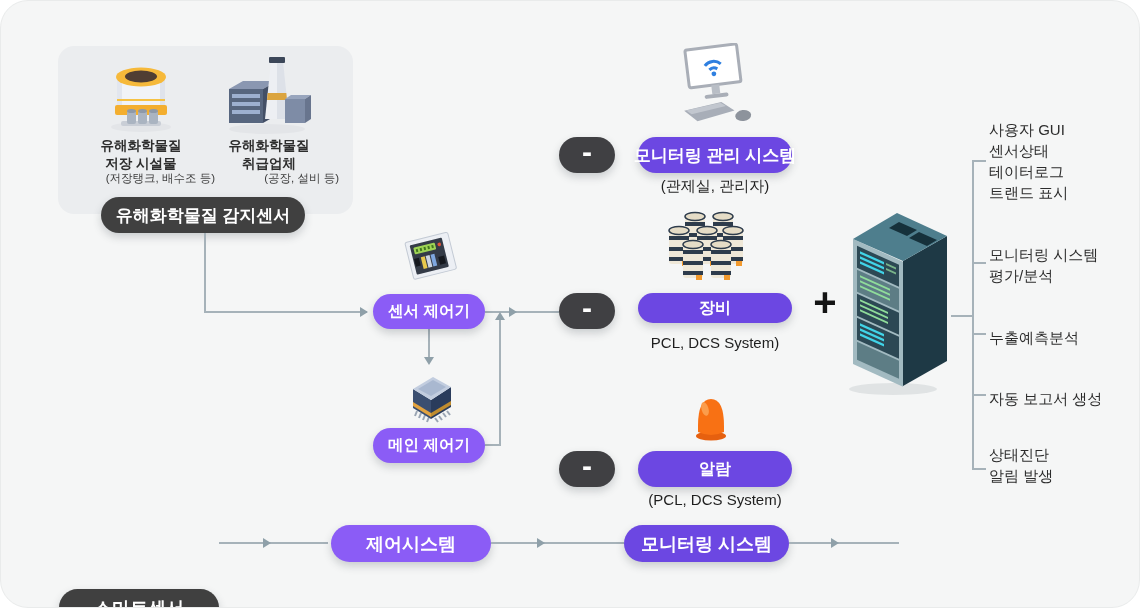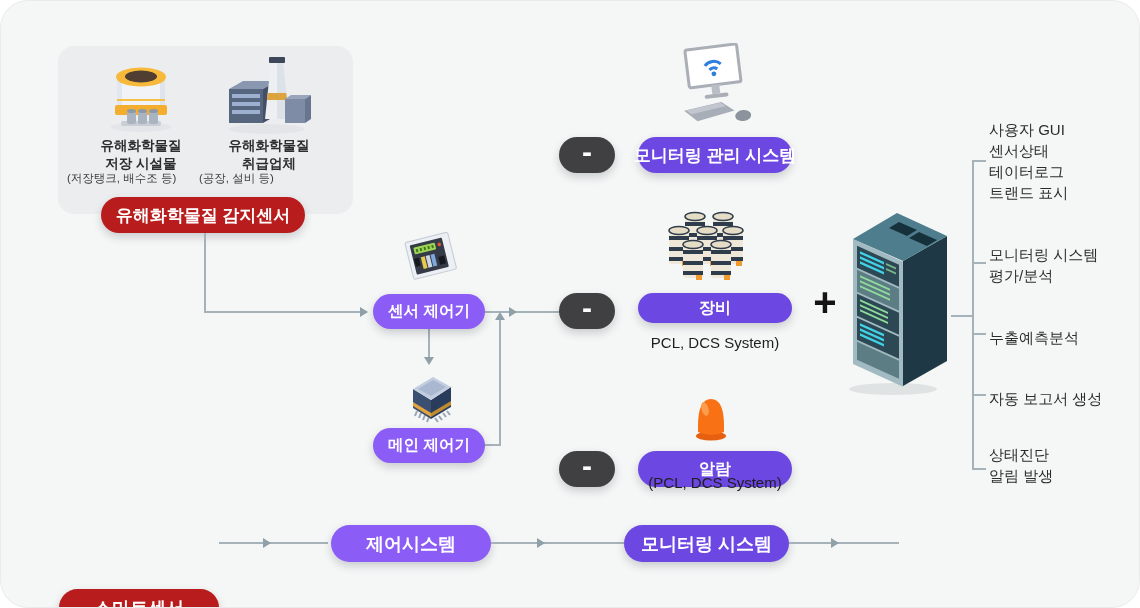--- a/index.html
+++ b/index.html
@@ -8,33 +8,33 @@
     border-radius:28px;border:1px solid #e9ebeb;box-sizing:border-box;
     font-family:"Liberation Sans","DejaVu Sans",sans-serif;overflow:hidden;
   }
   .abs{position:absolute;}
   .pill{
     position:absolute;display:flex;align-items:center;justify-content:center;
     color:#fff;font-weight:700;border-radius:19px;
     box-shadow:0 4px 8px rgba(50,60,70,.22);
     white-space:nowrap;
   }
-  .blue{background:#b91c1c;}
+  .blue{background:#404040;}
   .green{background:#8b5cf6;}
   .purple{background:#6c47e2;}
   .teal{background:#25b2ba;}
   .darkpill{background:#404043;}
   .dash{font-size:30px;font-weight:700;transform:translateY(-3px);}
   .line{position:absolute;background:#a6b2b9;}
   .ah-r{position:absolute;width:0;height:0;border-top:5px solid transparent;border-bottom:5px solid transparent;border-left:8px solid #8fa0a9;}
   .ah-u{position:absolute;width:0;height:0;border-left:5px solid transparent;border-right:5px solid transparent;border-bottom:8px solid #8fa0a9;}
   .ah-d{position:absolute;width:0;height:0;border-left:5px solid transparent;border-right:5px solid transparent;border-top:8px solid #8fa0a9;}
   .facility-box{position:absolute;left:57px;top:45px;width:295px;height:168px;background:#ebedef;border-radius:16px;}
   .fac-title{position:absolute;text-align:center;font-size:13.5px;font-weight:700;color:#2d2d2d;line-height:1.3;white-space:pre-line;}
-  .fac-sub{position:absolute;text-align:left;font-size:11.5px;color:#3d3d3d;white-space:nowrap;}
+  .fac-sub{position:absolute;text-align:right;font-size:11.5px;color:#3d3d3d;white-space:nowrap;}
   .cap{position:absolute;text-align:center;font-size:15px;color:#1e1e1e;white-space:nowrap;}
   .feature{position:absolute;font-size:15px;color:#2c2c2c;line-height:21px;white-space:pre-line;}
   .plus{position:absolute;font-size:40px;font-weight:900;color:#141414;line-height:40px;}
 </style>
 </head>
 <body>
 
 <div class="canvas">
 
   <div class="facility-box"></div>
@@ -152,20 +152,21 @@
       <polygon points="8,64 46,60 58,70 20,76" fill="#a8aeb8"></polygon>
       <polygon points="10,64 45,60.5 50,64.5 15,68.5" fill="#c2c7cf"></polygon>
       <ellipse cx="66" cy="76" rx="8" ry="5.5" fill="#8d939c"></ellipse>
     </g>
   </svg>
 
   <div class="pill darkpill" style="left:558px;top:136px;width:56px;height:36px;">
       <span class="dash">-</span>
     </div>
   <div class="pill purple" style="left:637px;top:136px;width:154px;height:36px;font-size:17px;">모니터링 관리 시스템</div>
+  <div class="cap" style="left:614px;top:176px;width:200px;">(관제실, 관리자)</div>
 
   <svg class="abs" style="left:656px;top:210px;" width="100" height="80" viewBox="0 0 100 80">
     <g transform="translate(28,0)">
       <rect x="0" y="5" width="20" height="34" rx="3" fill="#efe8d8"></rect>
       <rect x="0" y="11" width="20" height="4" fill="#2e3c4c"></rect>
         <rect x="0" y="22" width="20" height="4" fill="#2e3c4c"></rect>
         <rect x="0" y="32" width="20" height="4" fill="#2e3c4c"></rect>
       <ellipse cx="10" cy="5.5" rx="10" ry="4" fill="#e5dcc6" stroke="#2e3c4c" stroke-width="1.5"></ellipse>
       <rect x="13" y="36" width="6" height="5" fill="#f29a2e"></rect>
     </g>
@@ -230,21 +231,21 @@
   <svg class="abs" style="left:690px;top:393px;" width="40" height="52" viewBox="0 0 40 52">
     <ellipse cx="20" cy="42" rx="15" ry="4.5" fill="#e6600f"></ellipse>
     <path d="M7 32 Q7 5 20 5 Q33 5 33 32 L33 38 Q20 44 7 38 Z" fill="#f87114"></path>
     <ellipse cx="14" cy="15" rx="3.5" ry="7" fill="#fb9d4c" transform="rotate(-16 14 15)"></ellipse>
   </svg>
 
   <div class="pill darkpill" style="left:558px;top:450px;width:56px;height:36px;">
       <span class="dash">-</span>
     </div>
   <div class="pill purple" style="left:637px;top:450px;width:154px;height:36px;font-size:16px;">알람</div>
-  <div class="cap" style="left:614px;top:473px;width:200px;">(PCL, DCS System)</div>
+  <div class="cap" style="left:614px;top:490px;width:200px;">(PCL, DCS System)</div>
 
   <svg class="abs" style="left:840px;top:206px;" width="116" height="190" viewBox="0 0 116 190">
     <ellipse cx="52" cy="182" rx="44" ry="6" fill="#e0e3e4"></ellipse>
     <polygon points="62,54 106,29 106,154 62,179" fill="#1e3945"></polygon>
     <g transform="translate(12,32) skewY(24.4)">
       <rect x="0" y="0" width="50" height="125" fill="#a2bac1"></rect>
       <rect x="4" y="5" width="42" height="22" fill="#2c4854"></rect>
       <rect x="7" y="9" width="24" height="2.5" fill="#41d4e8"></rect>
       <rect x="7" y="14" width="24" height="2.5" fill="#41d4e8"></rect>
       <rect x="7" y="19" width="24" height="2.5" fill="#41d4e8"></rect>

